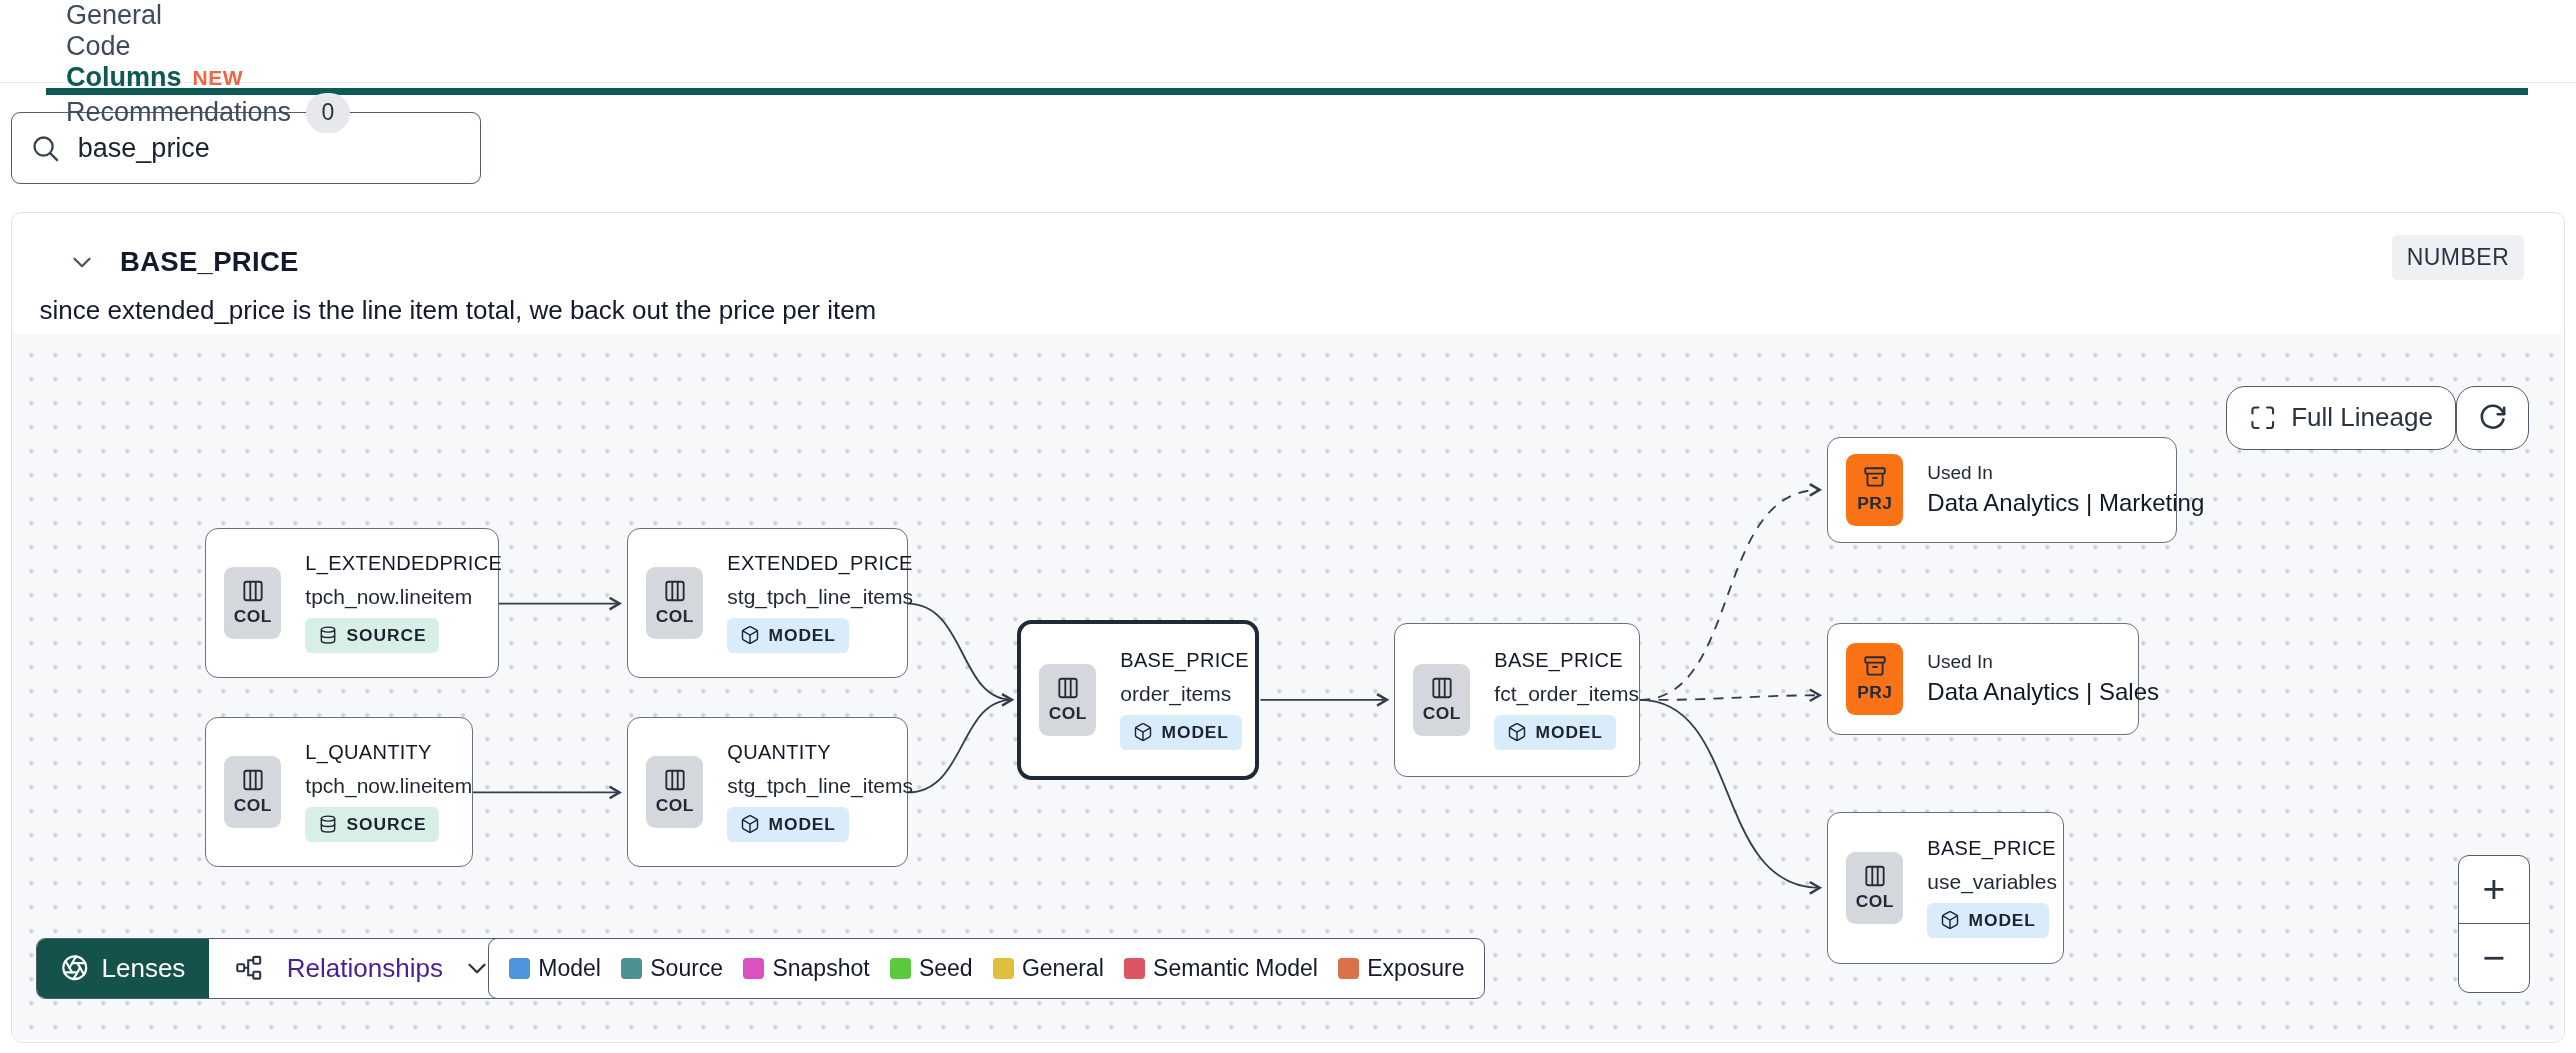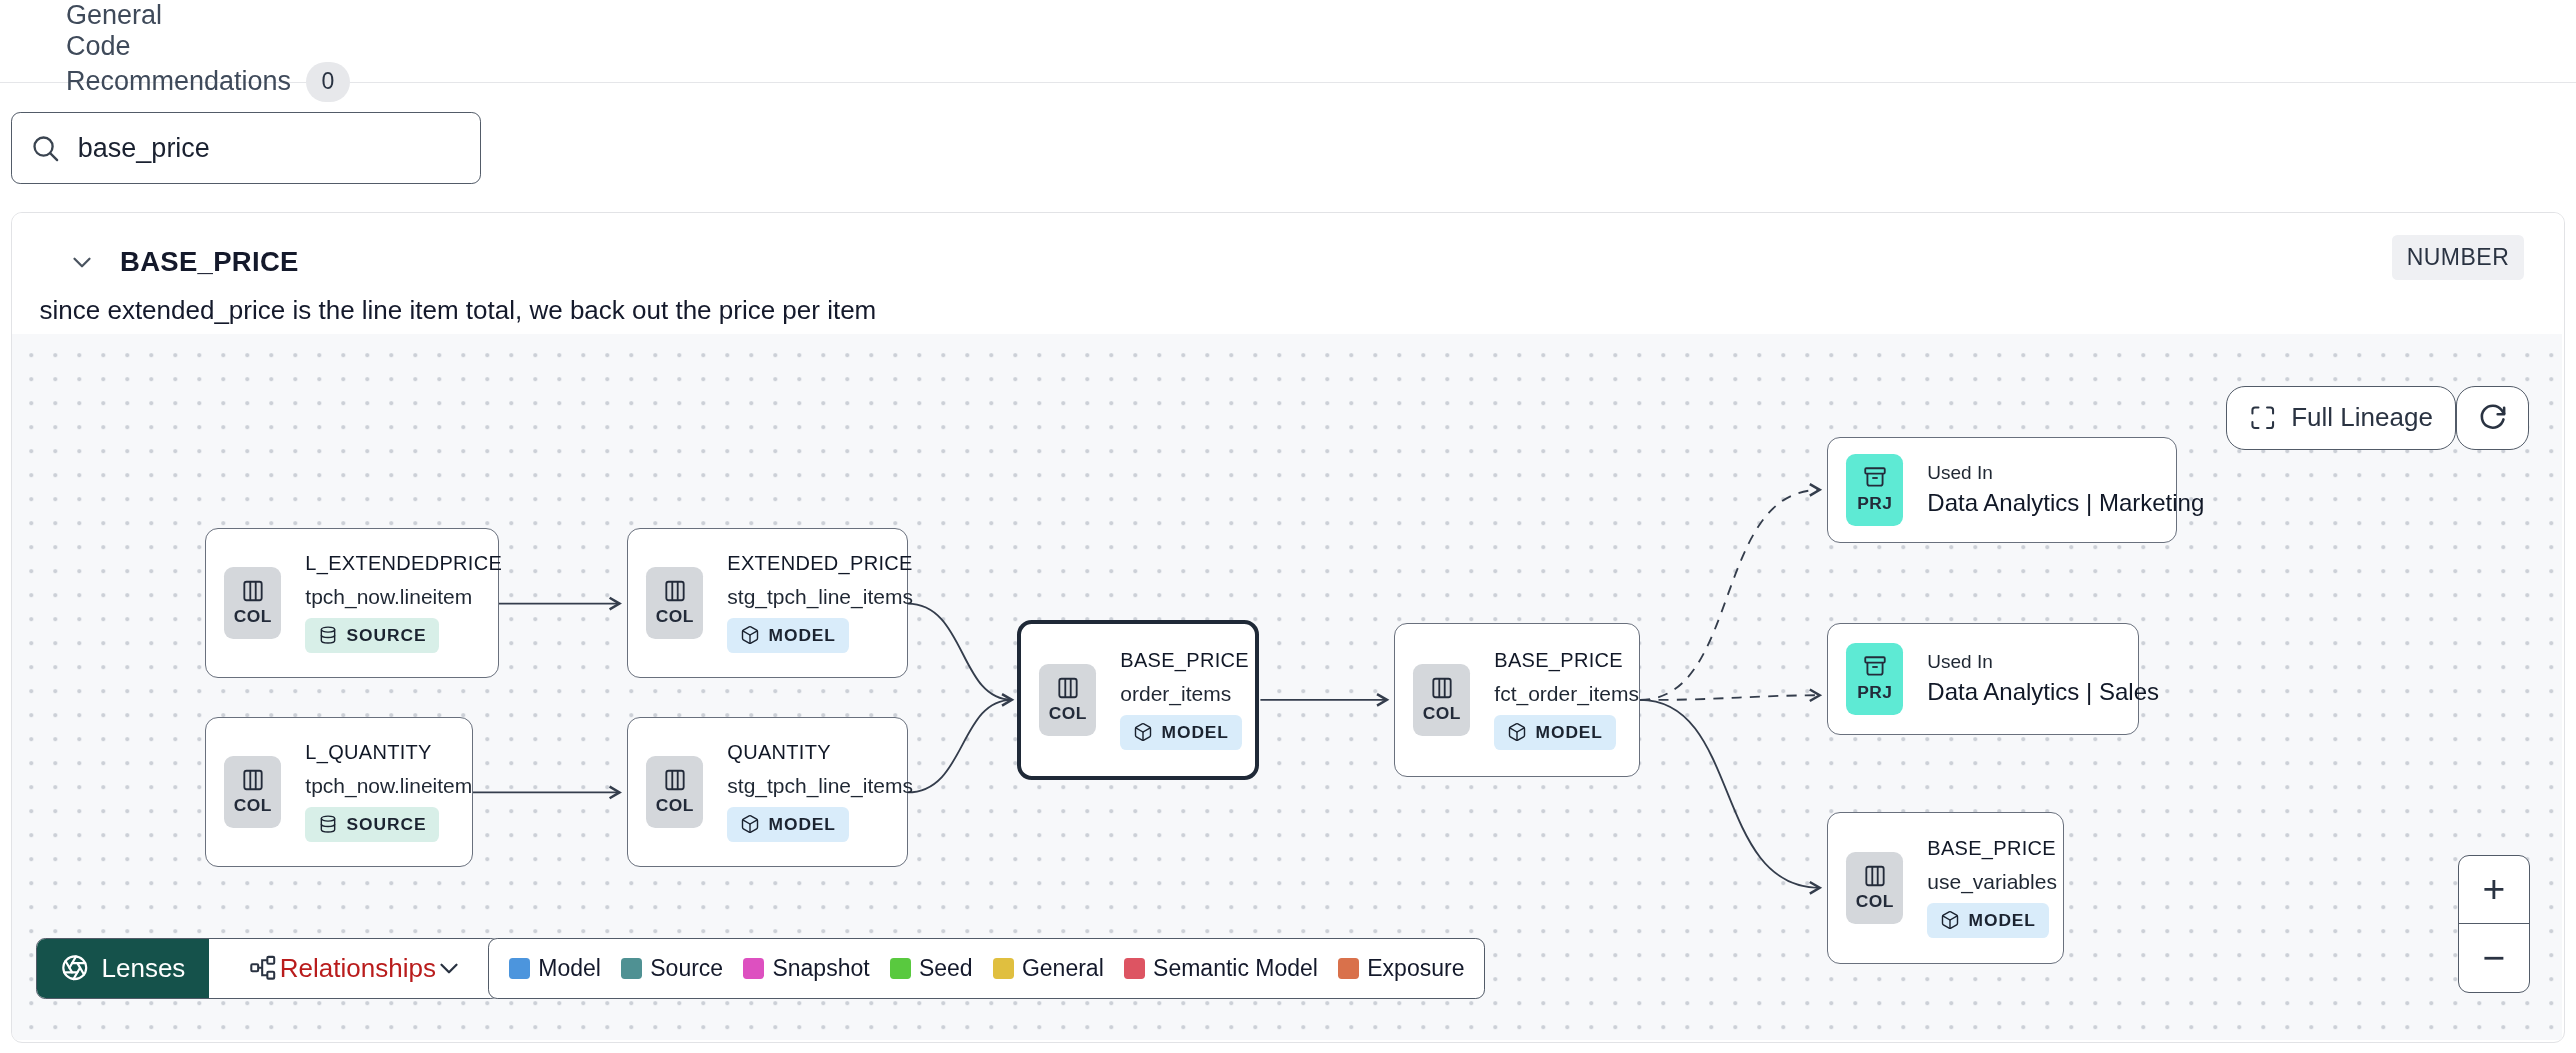--- a/index.html
+++ b/index.html
@@ -46,21 +46,21 @@
   .edges { position: absolute; inset: 0; }
 
   
   .node { position: absolute; background: #fff; border: 1.8px solid #69707d; border-radius: 13px;
     display: flex; align-items: center; padding: 0 22px 0 18.3px; cursor: pointer; }
   .node.selected { border: 4.6px solid #1f2937; border-radius: 14.7px; }
   .icon-badge { width: 57px; min-width: 57px; height: 72px; border-radius: 9.2px;
     display: flex; flex-direction: column; align-items: center; justify-content: center;
     gap: 2.8px; margin-right: 24px; }
   .icon-badge.col { background: #d4d7db; }
-  .icon-badge.prj { background: #5eead4; }
+  .icon-badge.prj { background: #f97316; }
   .icon-badge span { font-size: 17.4px; font-weight: 700; color: #232b3a; letter-spacing: 0.5px; }
   .node-body { display: flex; flex-direction: column; align-items: flex-start; gap: 9.2px; }
   .node-title { font-size: 20px; font-weight: 500; color: #111827; letter-spacing: 0.3px;
     white-space: nowrap; }
   .node-sub { font-size: 21px; color: #1f2733; white-space: nowrap; }
   .eyebrow { font-size: 19px; color: #1f2733; }
   .prj-title { font-size: 24px; font-weight: 500; color: #111827; white-space: nowrap; }
   .chip { display: inline-flex; align-items: center; gap: 8.3px; height: 35px; padding: 0 13px;
     border-radius: 6.4px; font-size: 17.4px; font-weight: 700; letter-spacing: 0.9px; color: #1b2330; }
   .chip.source { background: #d8efe8; }
@@ -76,39 +76,43 @@
     background: #fff; border: 1.8px solid #525b68; border-radius: 11px; overflow: hidden;
     display: flex; flex-direction: column; }
   .zoom-btn { flex: 1; display: flex; align-items: center; justify-content: center;
     font-size: 39px; font-weight: 400; color: #2a3342; cursor: pointer; }
   .zoom-btn:first-child { border-bottom: 1.8px solid #525b68; }
 
   .toolbar-group { position: absolute; left: 24px; top: 604px; height: 61px; display: flex;
     border: 1.8px solid #525b68; border-radius: 9.2px; overflow: hidden; background: #fff; }
   .lenses-seg { background: #15524b; color: #fff; display: flex; align-items: center;
     gap: 13px; padding: 10px 24px; font-size: 26px; font-weight: 500; cursor: pointer; }
-  .rel-seg { display: flex; align-items: center; gap: 3px; padding: 0 40px; font-size: 26px;
-    color: #b91c1c; cursor: pointer; }
+  .rel-seg { display: flex; align-items: center; gap: 24px; padding: 0 26px; font-size: 26px;
+    color: #4c1d95; cursor: pointer; }
 
   .legend { position: absolute; left: 476px; top: 604px; height: 61px; display: flex;
     align-items: center; gap: 20px; padding: 0 20px; background: #fff;
     border: 1.8px solid #525b68; border-radius: 9.2px; }
   .legend-item { display: flex; align-items: center; gap: 8.3px; font-size: 23px; color: #14192b;
     white-space: nowrap; }
   .legend-swatch { width: 21px; height: 21px; border-radius: 3.7px; }
 </style>
 </head>
 <body>
 
 <nav class="tabbar">
   <div class="tab">
     <span>General</span>
   </div>
   <div class="tab">
     <span>Code</span>
+  </div>
+  <div class="tab active">
+    <span>Columns</span>
+    <span class="new-badge">NEW</span>
   </div>
   <div class="tab">
     <span>Recommendations</span>
     <span class="count-pill">0</span>
   </div>
 </nav>
 
 <div class="search-row">
   <div class="searchbox">
     <svg width="31" height="31" viewBox="0 0 24 24" fill="none" stroke="#3a4450" stroke-width="1.8" stroke-linecap="round">

